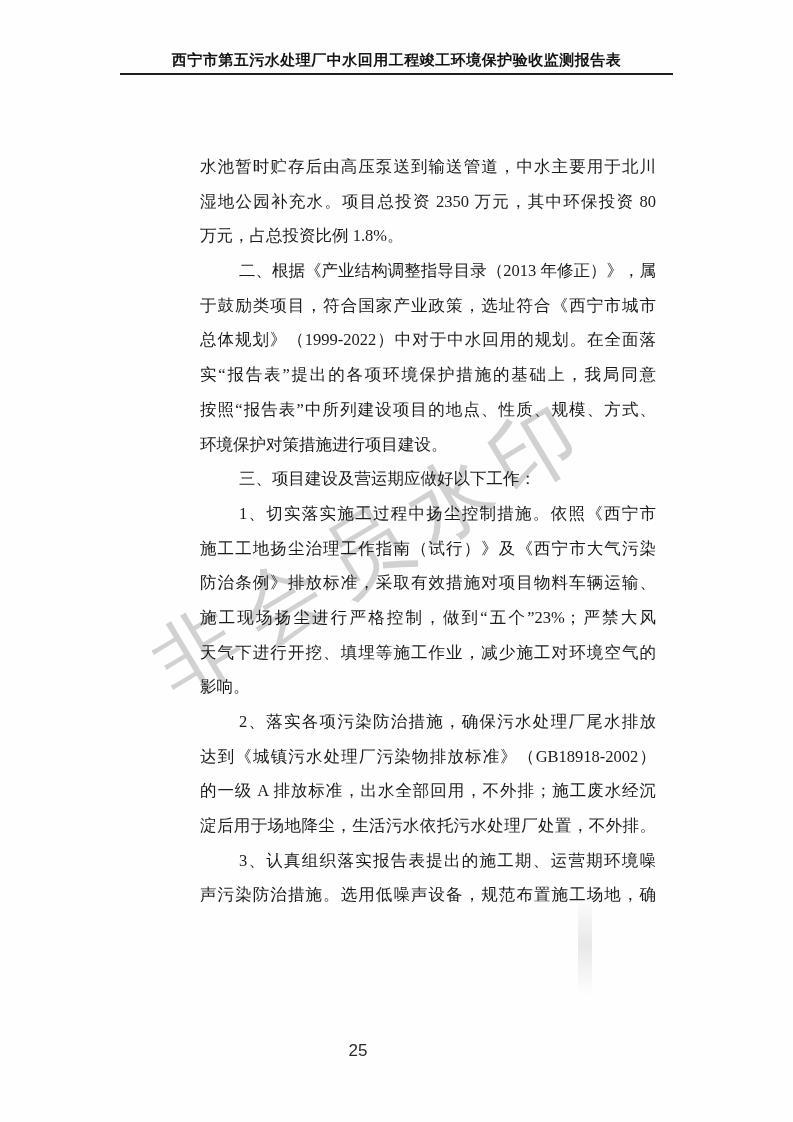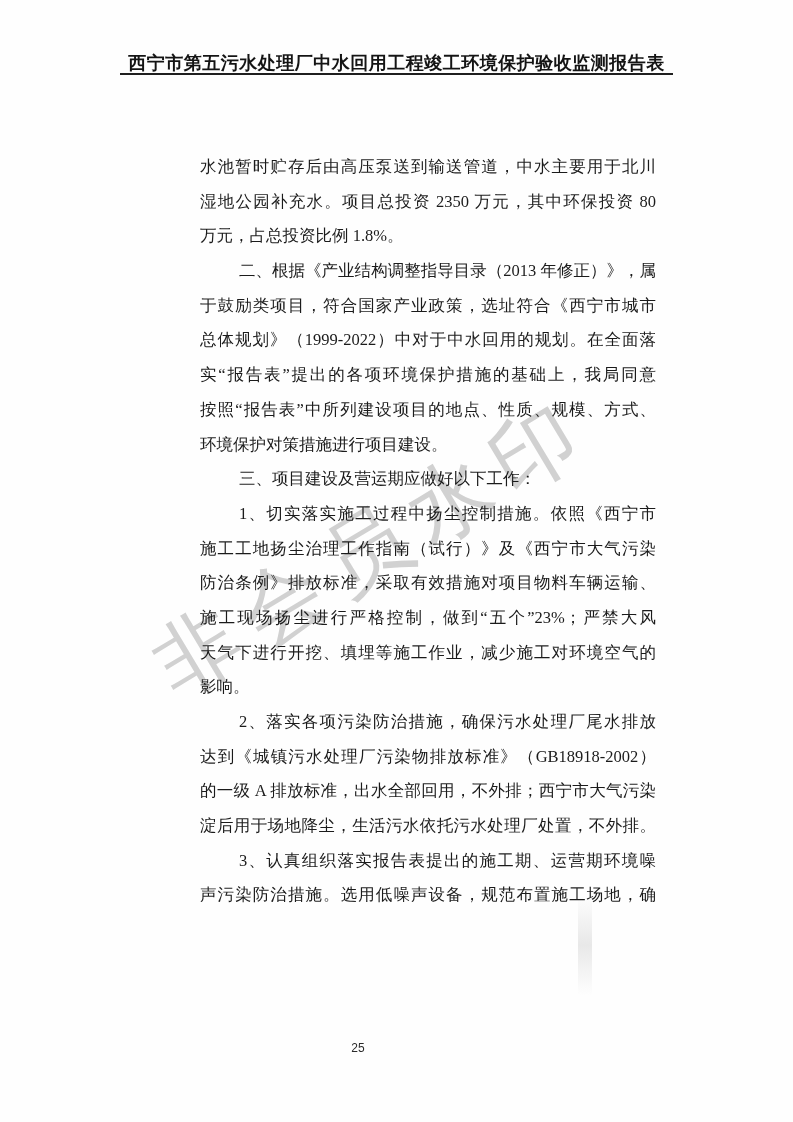--- a/index.html
+++ b/index.html
@@ -18,21 +18,21 @@
   }
   
   .header-title {
     position: absolute;
     top: 51px;
     left: 0;
     width: 793px;
     text-align: center;
     font-family: "Liberation Sans", "DejaVu Sans", sans-serif;
     font-weight: 700;
-    font-size: 18px;
+    font-size: 15px;
     letter-spacing: 0.5px;
     color: #141414;
     white-space: nowrap;
   }
   .header-rule {
     position: absolute;
     top: 73px;
     left: 120px;
     width: 553px;
     height: 2px;
@@ -82,21 +82,21 @@
     text-indent: 39px;
   }
   
   .page-number {
     position: absolute;
     top: 1041px;
     left: 0;
     width: 716px;
     text-align: center;
     font-family: "Liberation Sans", "DejaVu Sans", sans-serif;
-    font-size: 12px;
+    font-size: 17px;
     color: #2a2a2a;
     z-index: 2;
   }
   
   .scan-artifact {
     position: absolute;
     left: 578px;
     top: 895px;
     width: 14px;
     height: 100px;
@@ -136,21 +136,21 @@
         <div class="line">1、切实落实施工过程中扬尘控制措施。依照《西宁市</div>
         <div class="line">施工工地扬尘治理工作指南（试行）》及《西宁市大气污染</div>
         <div class="line">防治条例》排放标准，采取有效措施对项目物料车辆运输、</div>
         <div class="line">施工现场扬尘进行严格控制，做到“五个”23%；严禁大风</div>
         <div class="line">天气下进行开挖、填埋等施工作业，减少施工对环境空气的</div>
         <div class="line line-end">影响。</div>
       </div>
       <div class="para indent">
         <div class="line">2、落实各项污染防治措施，确保污水处理厂尾水排放</div>
         <div class="line">达到《城镇污水处理厂污染物排放标准》（GB18918-2002）</div>
-        <div class="line">的一级 A 排放标准，出水全部回用，不外排；西宁市大气污染</div>
+        <div class="line">的一级 A 排放标准，出水全部回用，不外排；施工废水经沉</div>
         <div class="line">淀后用于场地降尘，生活污水依托污水处理厂处置，不外排。</div>
       </div>
       <div class="para indent">
         <div class="line">3、认真组织落实报告表提出的施工期、运营期环境噪</div>
         <div class="line">声污染防治措施。选用低噪声设备，规范布置施工场地，确</div>
       </div>
     </div>
 
   <div class="scan-artifact"></div>
 

